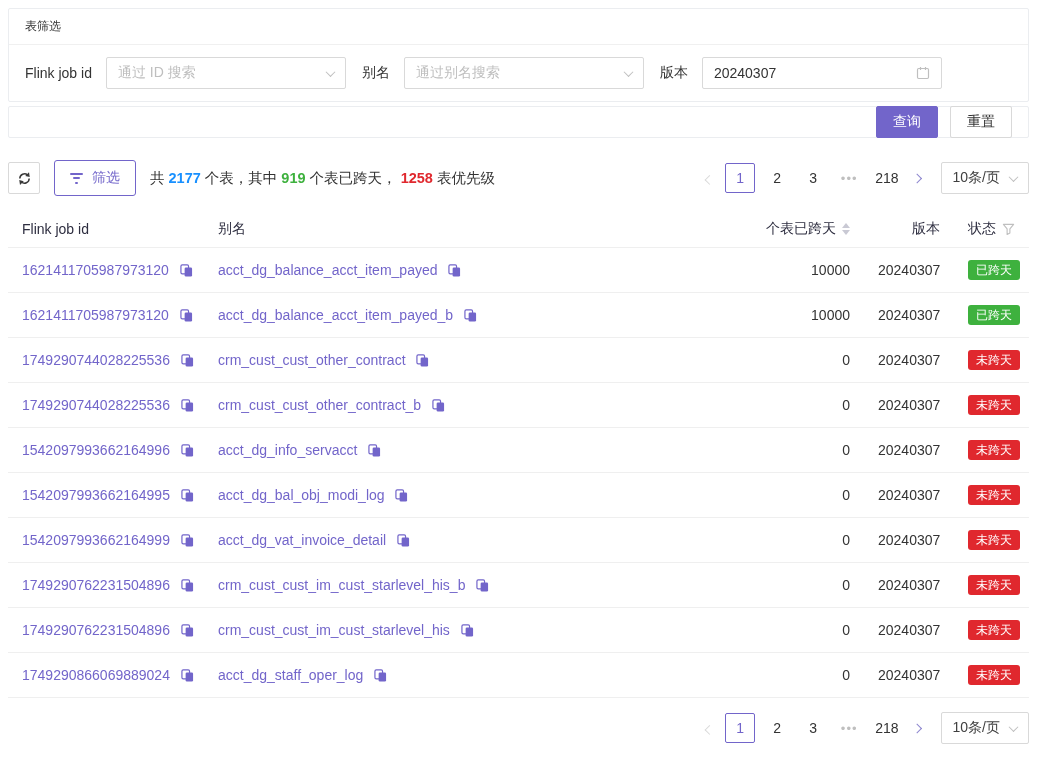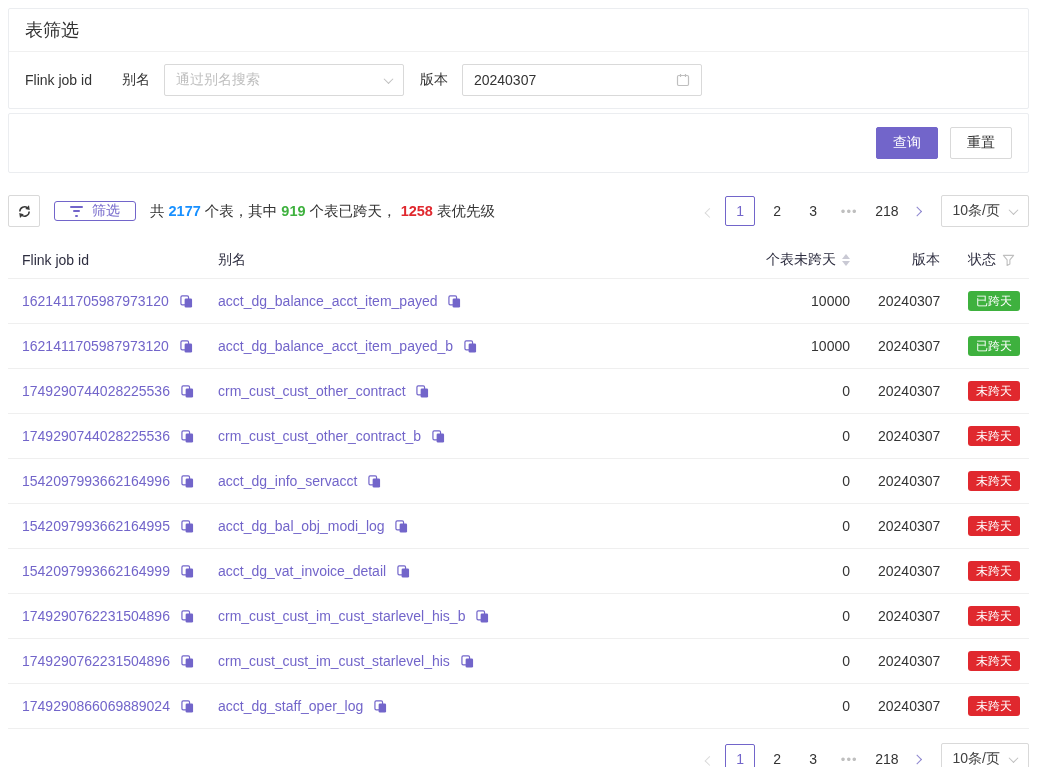--- a/index.html
+++ b/index.html
@@ -15,44 +15,44 @@
   }
   *{box-sizing:border-box;}
   html,body{margin:0;padding:0;}
   body{
     width:1037px;height:767px;background:#fff;overflow:hidden;
     font-family:"Liberation Sans","DejaVu Sans",sans-serif;
     font-size:14px;color:var(--text);
   }
   
   .card{border:1px solid var(--border);border-radius:2px;margin:8px 8px 0;background:#fff;}
-  .card-title{padding:9px 16px;font-size:18px;color:#333;border-bottom:1px solid #f0f0f0;}
+  .card-title{padding:9px 16px;font-size:12px;color:#333;border-bottom:1px solid #f0f0f0;}
   .form-row{display:flex;align-items:center;padding:12px 16px;}
   .field{display:flex;align-items:center;}
   .field + .field{margin-left:16px;}
   .field-label{margin-right:14px;white-space:nowrap;color:#333;}
   .select,.date-input{
     width:240px;height:32px;border:1px solid var(--input-border);border-radius:2px;
     display:flex;align-items:center;justify-content:space-between;padding:0 11px;background:#fff;cursor:pointer;
   }
   .placeholder{color:var(--muted);}
   .date-value{color:#333;}
   .chev{display:inline-block;width:7px;height:7px;border-top:1.5px solid var(--muted);border-right:1.5px solid var(--muted);}
   .chev-down{transform:rotate(135deg) translate(-1px,1px);}
   
   .actions-card{margin:4px 8px 0;border:1px solid var(--border);border-radius:2px;
-    height:60px;padding:0 16px;display:flex;justify-content:flex-end;align-items:center;gap:12px;}
+    height:32px;padding:0 16px;display:flex;justify-content:flex-end;align-items:center;gap:12px;}
   .btn{height:32px;padding:0 16px;border-radius:2px;font-size:14px;display:inline-flex;align-items:center;cursor:pointer;}
   .btn-primary{background:var(--primary);border:1px solid var(--primary);color:#fff;}
   .btn-default{background:#fff;border:1px solid var(--input-border);color:#333;text-align:right;}
   
   .toolbar{display:flex;align-items:center;margin:22px 8px 0;}
   .icon-btn{width:32px;height:32px;border:1px solid var(--input-border);border-radius:2px;
     display:flex;align-items:center;justify-content:center;background:#fff;cursor:pointer;color:#3a3a3a;}
-  .filter-btn{margin-left:14px;height:20px;padding:0 15px;border:1px solid var(--primary);border-radius:3px;
+  .filter-btn{margin-left:14px;height:36px;padding:0 15px;border:1px solid var(--primary);border-radius:3px;
     display:flex;align-items:center;gap:9px;background:#fff;color:var(--primary);cursor:pointer;font-size:14px;}
   .filter-lines{display:flex;flex-direction:column;align-items:center;gap:2.5px;}
   .filter-lines i{display:block;height:2px;background:currentColor;border-radius:1px;}
   .filter-lines i:nth-child(1){width:13px;}
   .filter-lines i:nth-child(2){width:7px;}
   .filter-lines i:nth-child(3){width:3px;}
   .summary{margin-left:14px;font-size:14.5px;color:#333;}
   .num{font-weight:700;}
   .num-blue{color:var(--blue);}
   .num-green{color:var(--green);}
@@ -90,20 +90,24 @@
   svg{display:block;}
 </style>
 </head>
 <body>
 
 <div class="card">
   <div class="card-title">表筛选</div>
   <div class="form-row">
     <div class="field">
       <span class="field-label">Flink job id</span>
+      <div class="select">
+        <span class="placeholder">通过 ID 搜索</span>
+        <span class="chev chev-down"></span>
+      </div>
     </div>
     <div class="field">
       <span class="field-label">别名</span>
       <div class="select">
         <span class="placeholder">通过别名搜索</span>
         <span class="chev chev-down"></span>
       </div>
     </div>
     <div class="field">
       <span class="field-label">版本</span>
@@ -173,21 +177,21 @@
         <col style="width:160px">
         <col style="width:90px">
         <col style="width:75px">
     </colgroup>
     <thead>
       <tr>
         <th>Flink job id</th>
         <th>别名</th>
         <th class="col-right">
           <span class="th-flex">
-            <span>个表未跨天</span>
+            <span>个表已跨天</span>
             <span class="sorter">
                 <span class="caret-up"></span>
                 <span class="caret-down"></span>
               </span>
           </span>
         </th>
         <th class="col-right">版本</th>
         <th class="col-right">
           <span class="th-flex">
             <span>状态</span>

